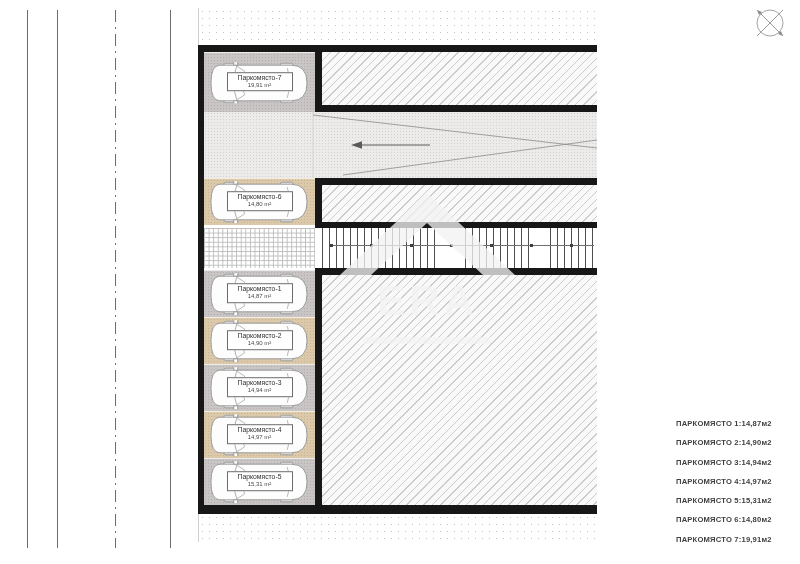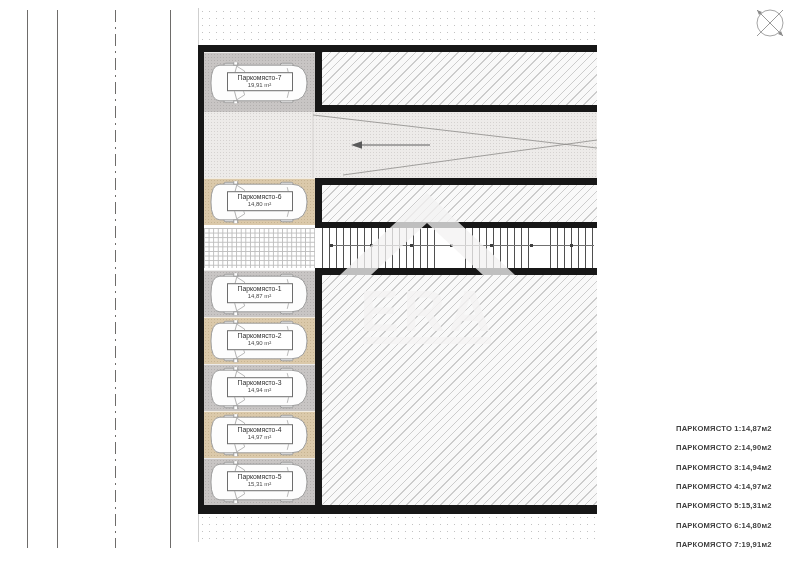--- a/index.html
+++ b/index.html
@@ -47,28 +47,28 @@
   .stairs{background:#ffffff;}
   .treads{position:absolute;top:0;bottom:0;
     background:repeating-linear-gradient(90deg,#4f4f4f 0 1px, transparent 1px 7px);}
   .stair-center{position:absolute;top:17px;left:8px;right:3px;height:1px;background:#707070;}
   .stair-center:after{content:"";position:absolute;left:0;right:0;top:-1px;height:3px;
     background:repeating-linear-gradient(90deg,#3e3e3e 0 3px, transparent 3px 40px);}
 
   
   .watermark{pointer-events:none;opacity:.85;}
   .wm-text{position:absolute;left:0;top:92px;width:100%;text-align:center;
-    font-size:58px;font-weight:bold;letter-spacing:4px;color:rgba(243,242,242,.95);
+    font-size:42px;font-weight:bold;letter-spacing:4px;color:rgba(243,242,242,.95);
     font-family:"Liberation Sans", sans-serif;}
   .wm-tag{position:absolute;left:28px;top:152px;width:128px;height:7px;
     background:rgba(245,244,244,.8);}
 
   
   .legend{left:676px;top:419px;width:84px;}
-  .lrow{display:flex;justify-content:space-between;height:19.3px;align-items:center;}
+  .lrow{display:flex;justify-content:space-between;height:19.3px;align-items:flex-start;}
   .lrow span{font-size:7.6px;font-weight:bold;color:#3f3f3f;letter-spacing:.2px;white-space:nowrap;}
 </style>
 </head>
 <body>
 
 <div class="canvas">
 
   <div>
     <div class="road-line" style="left:27px"></div>
     <div class="road-line" style="left:57px"></div>

